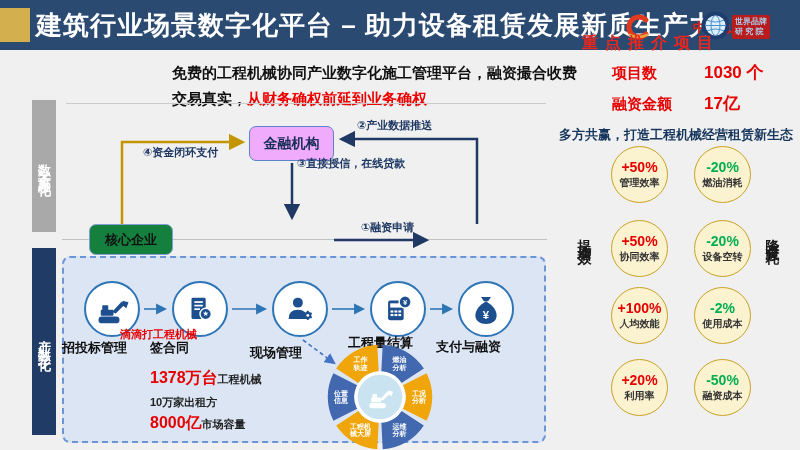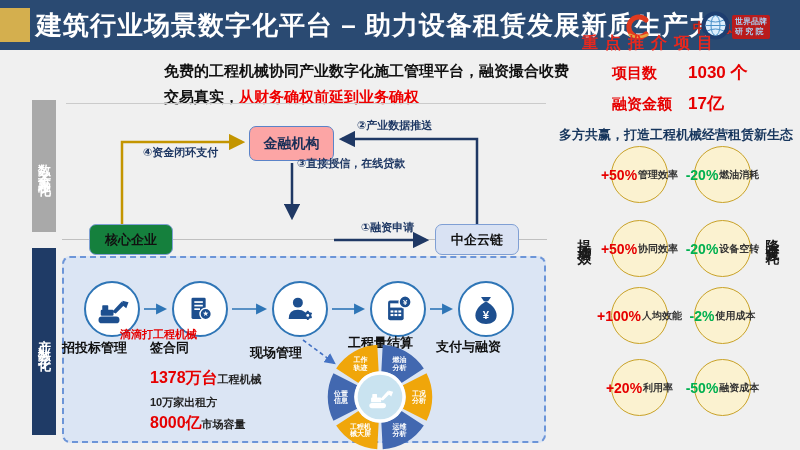--- a/index.html
+++ b/index.html
@@ -12,39 +12,39 @@
   .gold-accent { position:absolute; left:0; top:8px; width:30px; height:34px; background:#D4AF4E; }
   .main-title { position:absolute; left:36px; top:8px; font-size:26px; font-weight:bold; color:#FFFFFF; white-space:nowrap; letter-spacing:1px; }
   .logo-cj { position:absolute; left:624px; top:13px; z-index:5; }
   .logo-cj-text { position:absolute; left:653px; top:19px; z-index:5; font-size:13px; font-weight:bold; color:#D42A1E; text-shadow:0 0 1px #7a1410; white-space:nowrap;margin-left:40px; }
   .logo-globe { position:absolute; left:701px; top:11px; z-index:5; }
   .logo-brand { position:absolute; left:732px; top:15px; z-index:5; background:#b91c1c; padding:2px 3px; border-radius:2px; }
   .logo-brand div { font-size:8px; font-weight:bold; color:#A9CDEE; line-height:10px; white-space:nowrap; }
   .ribbon { position:absolute; left:582px; top:33px; z-index:6; font-size:16px; font-weight:bold; color:#E8281E; letter-spacing:7px; white-space:nowrap; }
 
   
-  .intro { position:absolute; left:164px; top:60px; font-size:15px; font-weight:bold; color:#111; line-height:26px;font-family:Liberation Mono, monospace; }
+  .intro { position:absolute; left:172px; top:60px; font-size:15px; font-weight:bold; color:#111; line-height:26px; }
   .intro .red { color:#EE0000; }
   .kpis { position:absolute; left:612px; top:61px; }
-  .kpi-row { display:flex; gap:12px; align-items:baseline; margin-bottom:8px; }
+  .kpi-row { display:flex; gap:28px; align-items:baseline; margin-bottom:8px; }
   .kpi-label { font-size:15px; font-weight:bold; color:#E60000; min-width:64px; }
   .kpi-value { font-size:17px; font-weight:bold; color:#E60000; }
 
   .divider { position:absolute; left:66px; top:103px; width:480px; border-top:1px solid #CBCBCB; }
   .grayline { position:absolute; left:62px; top:239px; width:485px; border-top:1px solid #C0C0C0; z-index:1; }
 
   
   .side { position:absolute; left:32px; width:24px; display:flex; align-items:center; justify-content:center; z-index:2; }
   .side span { writing-mode:vertical-rl; text-orientation:upright; color:#fff; font-size:13px; font-weight:bold; letter-spacing:5px; }
   .side-top { top:100px; height:132px; background:#A9A9A9; }
   .side-bot { top:248px; height:187px; background:#1F3B66; }
 
   
   .node { position:absolute; display:flex; align-items:center; justify-content:center; border-radius:7px; font-weight:bold; z-index:2; }
-  .node-bank { left:249px; top:126px; width:85px; height:35px; background:#fca5a5; border:1.5px solid #5B83C8; font-size:14px; color:#1A2E57; }
+  .node-bank { left:249px; top:126px; width:85px; height:35px; background:#f0abfc; border:1.5px solid #5B83C8; font-size:14px; color:#1A2E57; }
   .node-sm { width:84px; height:31px; font-size:13px; color:#111; border:1.5px solid #7F9FD4; }
   .node-core { left:89px; top:224px; background:#15803d; }
   .node-supplier { left:248px; top:224px; background:#E2EFDA; }
   .node-cloud { left:435px; top:224px; background:#D9E2F3; }
   .flow-label { position:absolute; font-size:11px; font-weight:bold; color:#1F3864; z-index:3; white-space:nowrap; }
 
   #arrow-layer { position:absolute; left:0; top:0; z-index:1; pointer-events:none; }
 
   
   .process-box { position:absolute; left:62px; top:256px; width:484px; height:187px; background:#DBE5F4; border:2px dashed #6C95D8; border-radius:8px; z-index:0; }
@@ -52,21 +52,21 @@
   .step-label { position:absolute; width:100px; text-align:left; font-size:13px; font-weight:bold; color:#111; z-index:2; white-space:nowrap; }
   .badge-red { position:absolute; left:120px; top:327px; font-size:11px; font-weight:bold; color:#E60000; z-index:3; white-space:nowrap; }
   .market { position:absolute; left:150px; top:368px; z-index:2; }
   .market .row { margin-bottom:3px; white-space:nowrap; }
   .market .num { font-size:16px; font-weight:bold; color:#E60000; }
   .market .txt { font-size:11px; font-weight:bold; color:#222; }
   #wheel { position:absolute; left:323px; top:340px; z-index:3; }
 
   
   .benefits-title { position:absolute; left:556px; top:126px; width:240px; text-align:center; font-size:13px; font-weight:bold; color:#17365D; white-space:nowrap; }
-  .bubble { position:absolute; width:57px; height:57px; border-radius:50%; background:#FBF2D0; border:1.5px solid #C9A227; display:flex; flex-direction:row; align-items:center; justify-content:center; gap:1px; }
+  .bubble { position:absolute; width:57px; height:57px; border-radius:50%; background:#FBF2D0; border:1.5px solid #C9A227; display:flex; flex-direction:column; align-items:center; justify-content:center; gap:1px; }
   .bubble .val { font-size:14px; font-weight:bold; }
   .bubble.up .val { color:#E60000; }
   .bubble.down .val { color:#00B050; }
   .bubble .lbl { font-size:10px; font-weight:bold; color:#333; white-space:nowrap; }
   .vcap { position:absolute; writing-mode:vertical-rl; text-orientation:upright; font-size:14px; font-weight:bold; color:#1a1a1a; letter-spacing:4px; }
 </style>
 </head>
 <body>
 
 <div id="slide">
@@ -141,21 +141,20 @@
     <path d="M334,240 L426,240" fill="none" stroke="#1F3864" stroke-width="2.5" marker-end="url(#mNavy)"></path>
     <path d="M144,309 L165,309" fill="none" stroke="#2E75B6" stroke-width="1.6" marker-end="url(#mLight)"></path>
     <path d="M232,309 L265,309" fill="none" stroke="#2E75B6" stroke-width="1.6" marker-end="url(#mLight)"></path>
     <path d="M332,309 L363,309" fill="none" stroke="#2E75B6" stroke-width="1.6" marker-end="url(#mLight)"></path>
     <path d="M430,309 L451,309" fill="none" stroke="#2E75B6" stroke-width="1.6" marker-end="url(#mLight)"></path>
     <path d="M303,340 L334,363" fill="none" stroke="#4472C4" stroke-width="1.6" stroke-dasharray="4 3" marker-end="url(#mDash)"></path>
   </svg>
 
   <div class="node node-bank">金融机构</div>
   <div class="node node-sm node-core">核心企业</div>
-  <div class="node node-sm node-cloud">中企云链</div>
 
   <div class="flow-label" style="left:143px; top:145px;">④资金闭环支付</div>
   <div class="flow-label" style="left:357px; top:118px;">②产业数据推送</div>
   <div class="flow-label" style="left:297px; top:156px;">③直接授信，在线贷款</div>
   <div class="flow-label" style="left:361px; top:220px;">①融资申请</div>
 
   <div class="process-box"></div>
 
   <div class="step-circle" style="left:84px;">
     <svg width="36" height="36" viewBox="0 0 48 48" fill="#1D4F8F">

